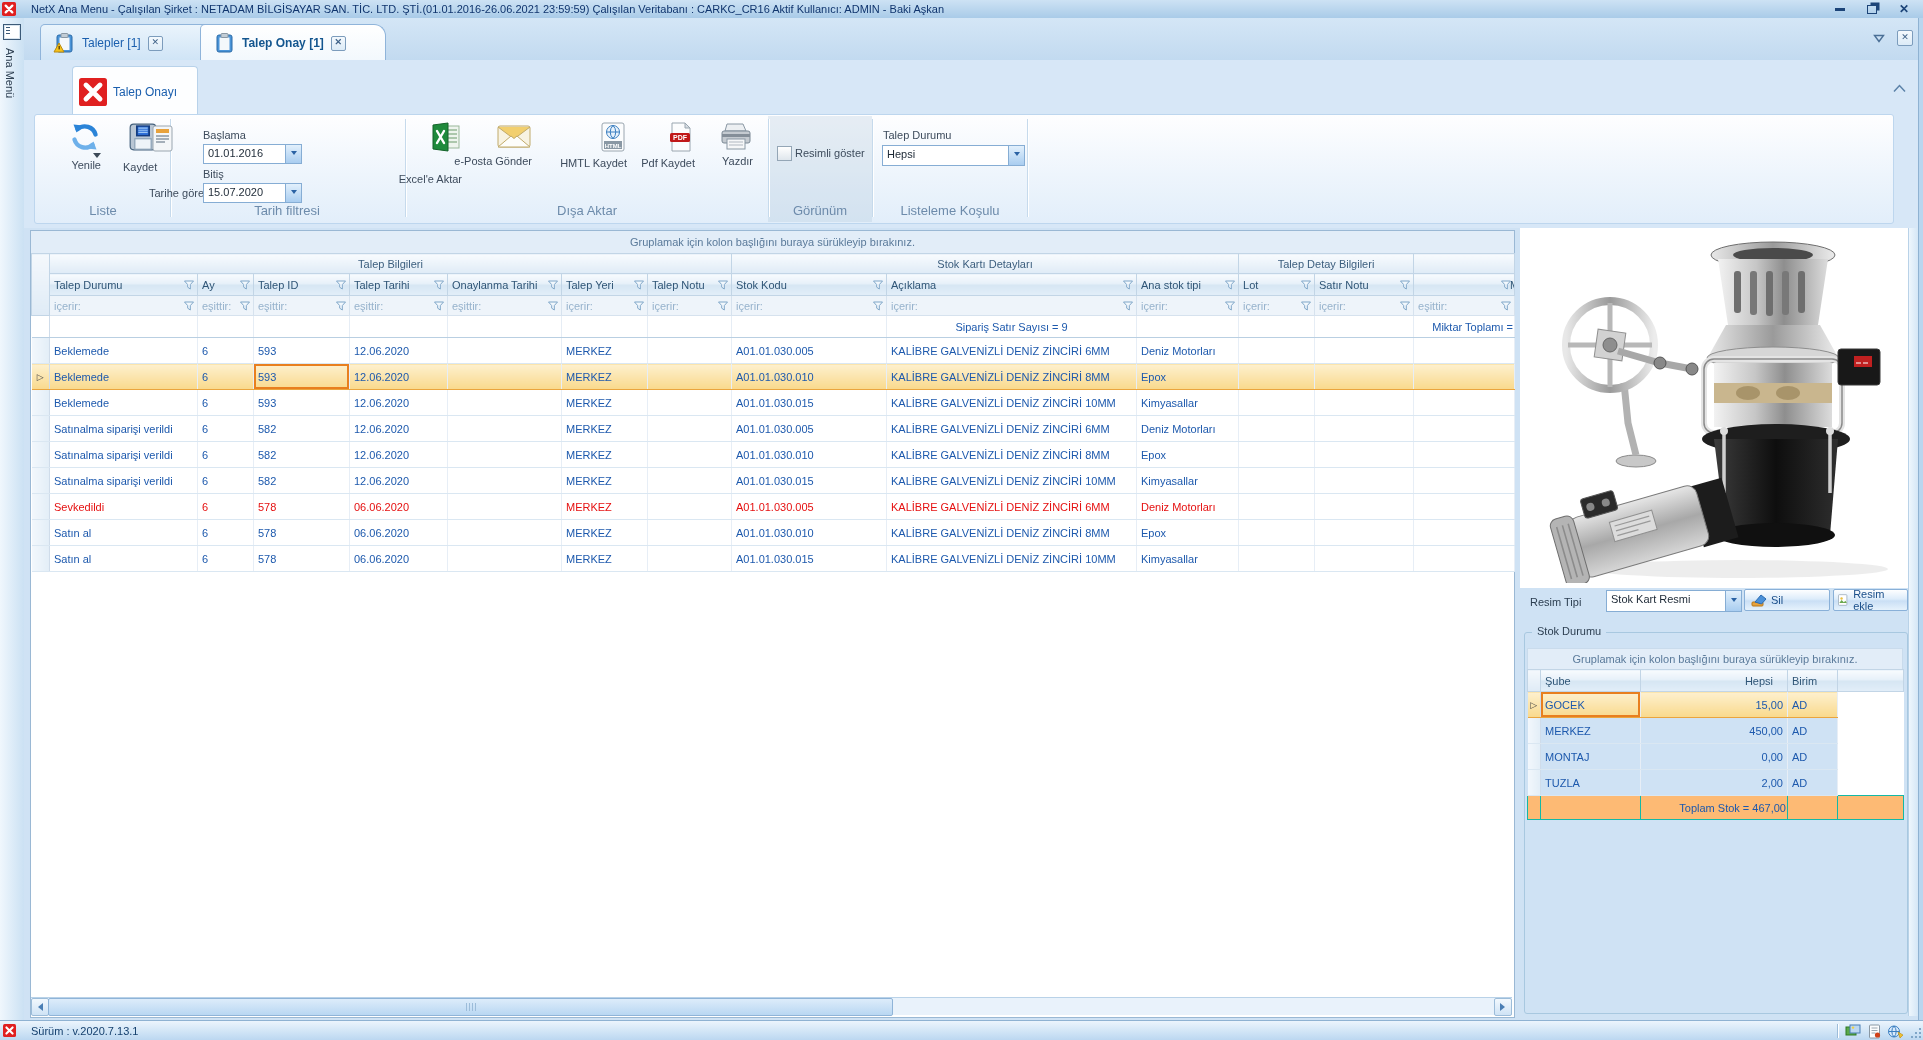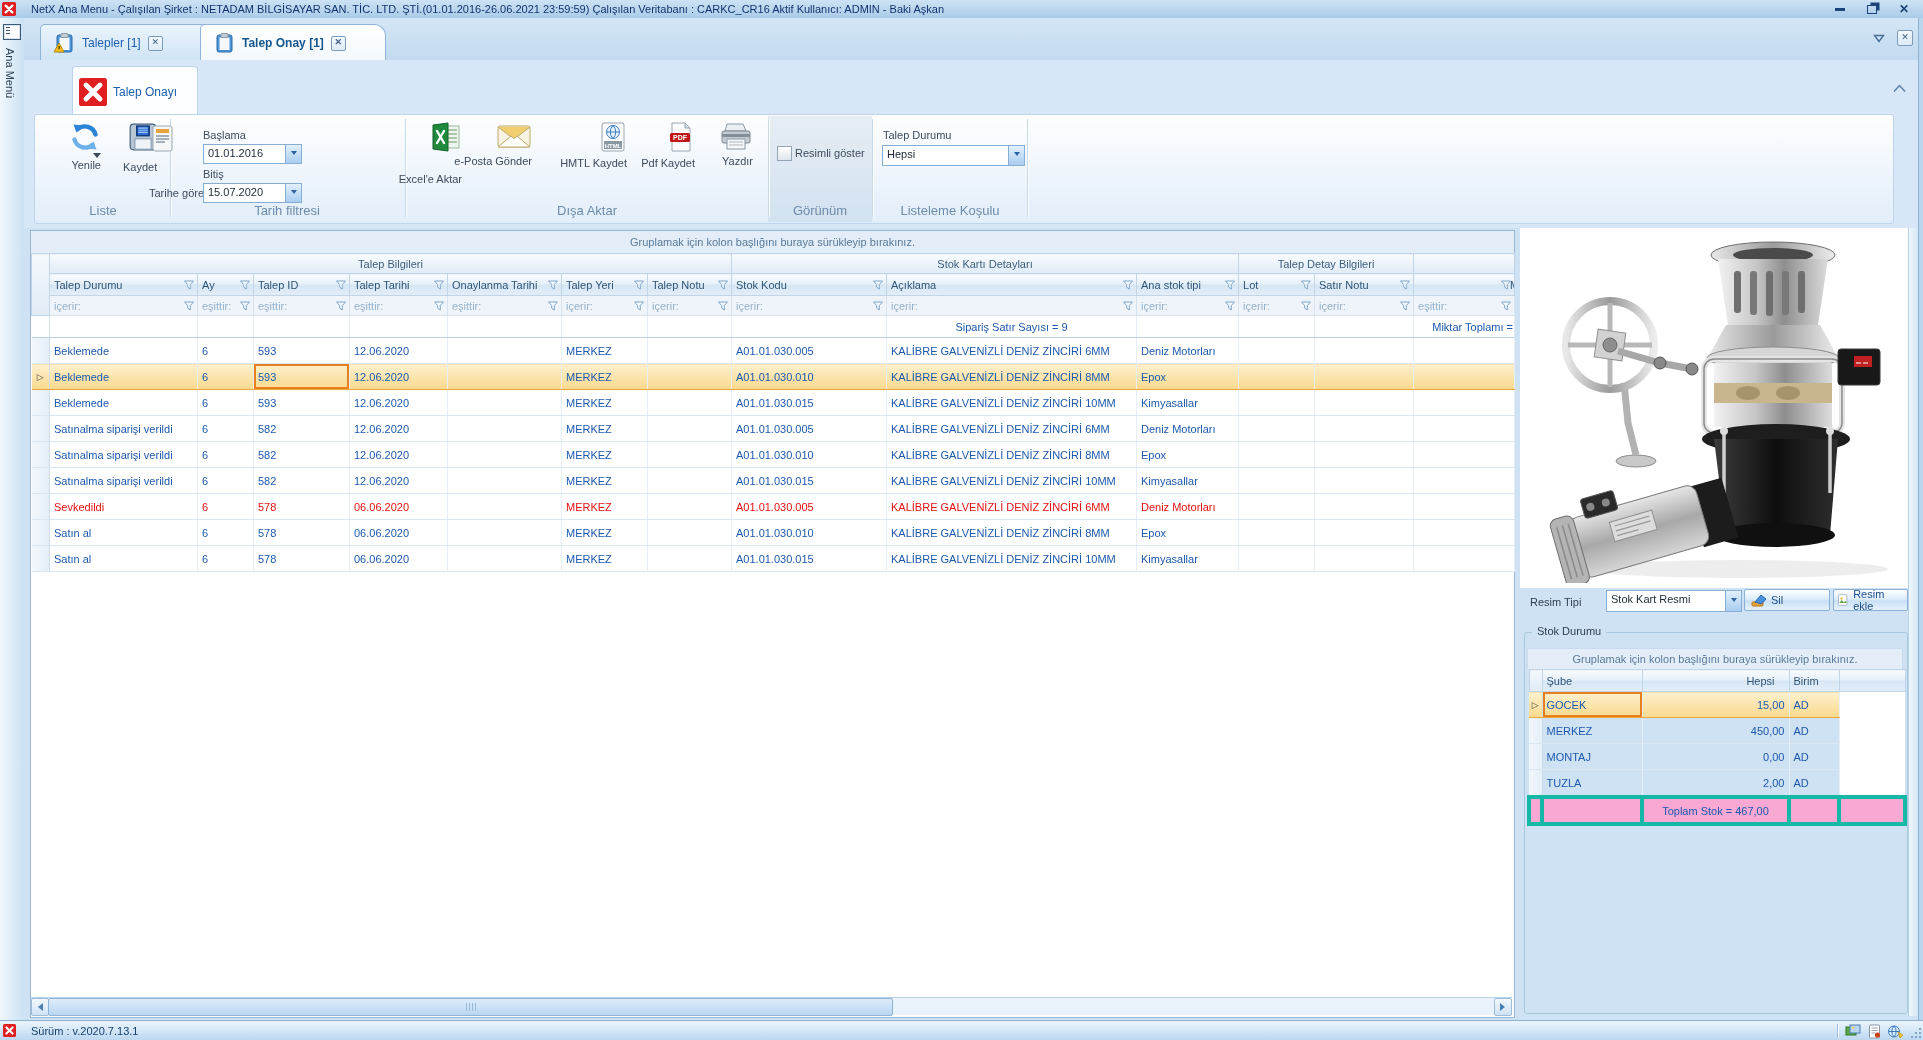--- a/index.html
+++ b/index.html
@@ -104,21 +104,21 @@
   .imgbox{position:absolute;left:1496px;top:0px;width:388px;height:360px;background:#fff;}
   .rp-label{position:absolute;color:#2c3e50;}
   .pbtn{position:absolute;height:22px;border:1px solid #89b0d8;border-radius:2px;color:#1b4f8a;
     background:linear-gradient(#fdfeff,#ddecfa 45%,#cadff5 55%,#e6f2fc);
     display:flex;align-items:center;gap:4px;padding:0 6px;box-sizing:border-box;}
   .groupbox{position:absolute;left:1500px;top:404px;width:382px;height:380px;border:1px solid #a8c8e0;border-radius:3px;}
   .gb-caption{position:absolute;left:1508px;top:397px;background:#cfe2f4;padding:0 5px;color:#2c3e50;}
   .stockwrap{position:absolute;left:1503px;top:420px;width:376px;}
   .stockhint{height:20px;line-height:20px;background:#e2edf8;color:#5a7a9a;text-align:center;border:1px solid #c9dbec;border-bottom:none;}
   td.nofill{background:#fff;border:none;}
-  tr.ssum td{background:#f9a8d4;border:4px solid #14b8a6;color:#1d59ad;text-align:center;height:21px;}
+  tr.ssum td{background:#fdba74;border:1px solid #14b8a6;color:#1d59ad;text-align:right;height:21px;}
 
   
   .statusbar{left:0;top:1020px;width:1923px;height:20px;border-top:1px solid #8fb2d2;
     background:linear-gradient(#ecf5fd,#b9d6f0);display:flex;align-items:center;color:#15406e;}
   .st-sep{width:1px;height:14px;background:#9cbcd9;box-shadow:1px 0 0 #fff;margin:0 4px;}
   .grip{position:absolute;right:1px;bottom:2px;width:12px;height:12px;
     background:radial-gradient(circle at 2px 10px,#7fa6c8 1px,transparent 1.5px),
                radial-gradient(circle at 6px 10px,#7fa6c8 1px,transparent 1.5px),
                radial-gradient(circle at 10px 10px,#7fa6c8 1px,transparent 1.5px),
                radial-gradient(circle at 6px 6px,#7fa6c8 1px,transparent 1.5px),

